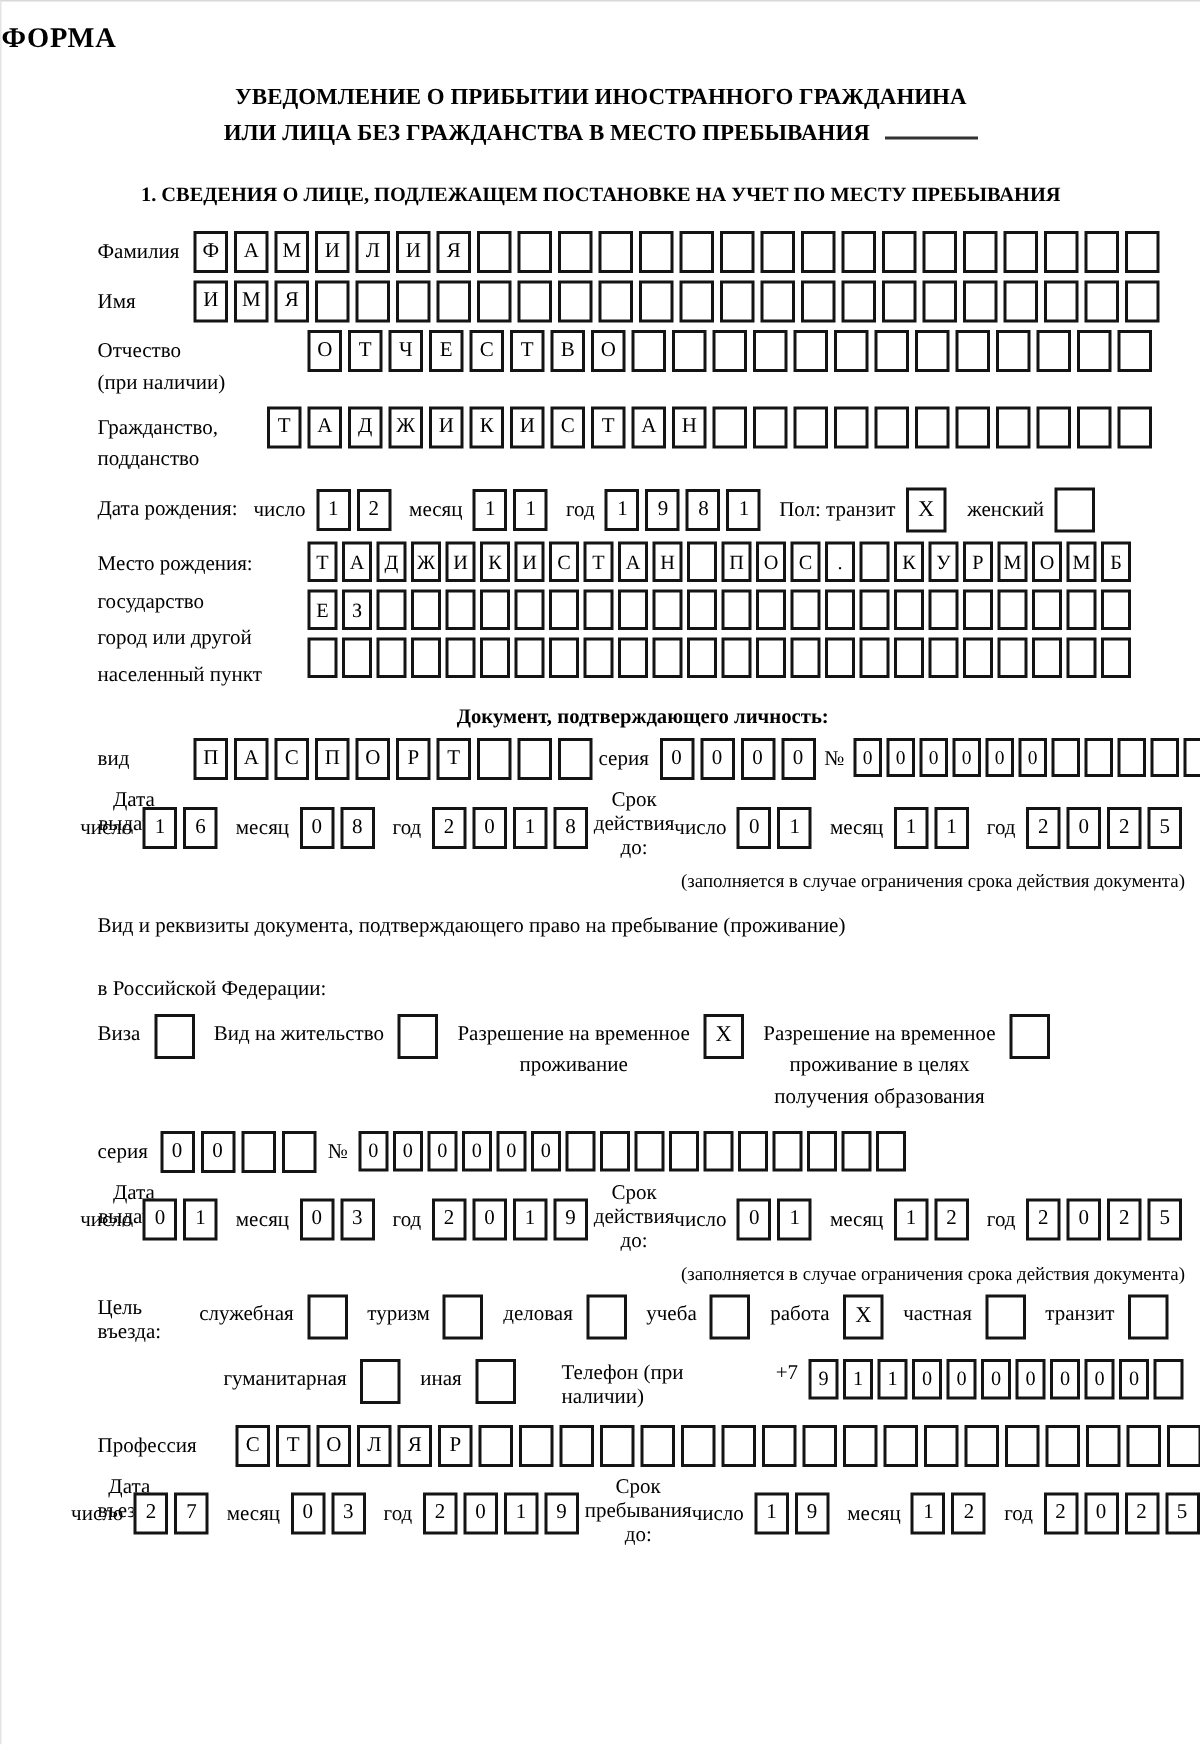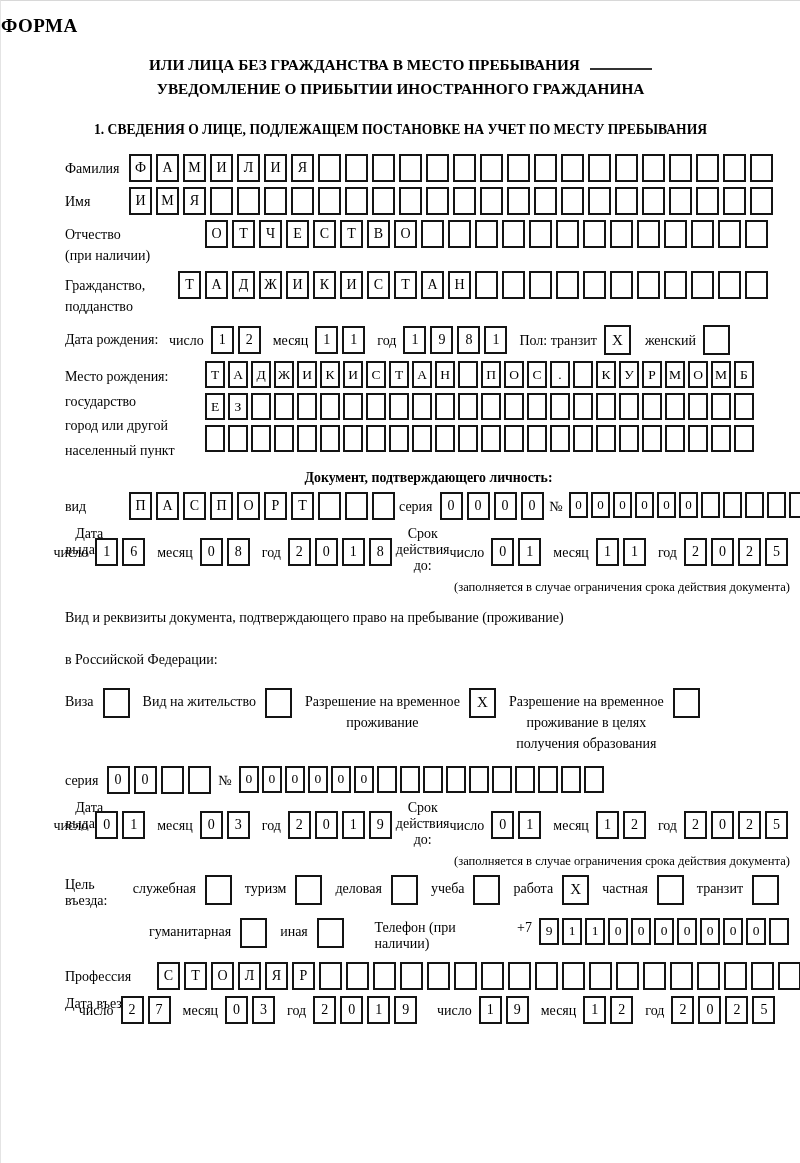--- a/index.html
+++ b/index.html
@@ -44,35 +44,35 @@
   .datepair{display:flex;margin-top:6px;}
   .dgroup{display:flex;flex-direction:row;}
   .dg-left{width:372px;}
   .dg-right{flex:1;}
   .dghead{text-align:center;margin-bottom:3px;}
   .note{font-size:12.6px;text-align:right;margin:3px 2px 6px 0;}
   .para{margin:10px 0 2px 0;line-height:1.8;}
   .opts{display:flex;align-items:flex-start;}
   .opt{display:inline-flex;align-items:flex-start;margin-right:13px;}
   .opt .opt-label{white-space:pre-line;text-align:center;line-height:1.5;padding-top:3px;margin-right:9px;}
-  .opts-top{margin-top:16px;}
+  .opts-top{margin-top:4px;}
   .purpose-line2{margin-left:84px;margin-top:9px;}
   .cells-wrap{display:flex;flex-direction:column;gap:5px;}
 </style>
 </head>
 <body>
 
 <div class="page">
 
 
   <div class="forma">ФОРМА</div>
 
   <div class="title">
+    <div>УВЕДОМЛЕНИЕ О ПРИБЫТИИ ИНОСТРАННОГО ГРАЖДАНИНА</div>
     <div><span>ИЛИ ЛИЦА БЕЗ ГРАЖДАНСТВА В МЕСТО ПРЕБЫВАНИЯ</span><span class="blank-line"></span></div>
-    <div>УВЕДОМЛЕНИЕ О ПРИБЫТИИ ИНОСТРАННОГО ГРАЖДАНИНА</div>
   </div>
 
   <div class="sect">1. СВЕДЕНИЯ О ЛИЦЕ, ПОДЛЕЖАЩЕМ ПОСТАНОВКЕ НА УЧЕТ ПО МЕСТУ ПРЕБЫВАНИЯ</div>
 
   <div class="content">
 
     <div class="frow">
       <div class="lbl w64">Фамилия</div>
       <div class="cells">
           <span class="cell">Ф</span>
@@ -618,20 +618,21 @@
           <span class="dword">год</span>
           <span class="cells">
               <span class="cell">2</span>
               <span class="cell">0</span>
               <span class="cell">1</span>
               <span class="cell">9</span>
             </span>
         </div>
       </div>
       <div class="dgroup dg-right">
+        <div class="dghead">Срок пребывания до:</div>
         <div class="inrow">
           <span class="dword">число</span>
           <span class="cells">
               <span class="cell">1</span>
               <span class="cell">9</span>
             </span>
           <span class="gap8"></span>
           <span class="dword">месяц</span>
           <span class="cells">
               <span class="cell">1</span>

